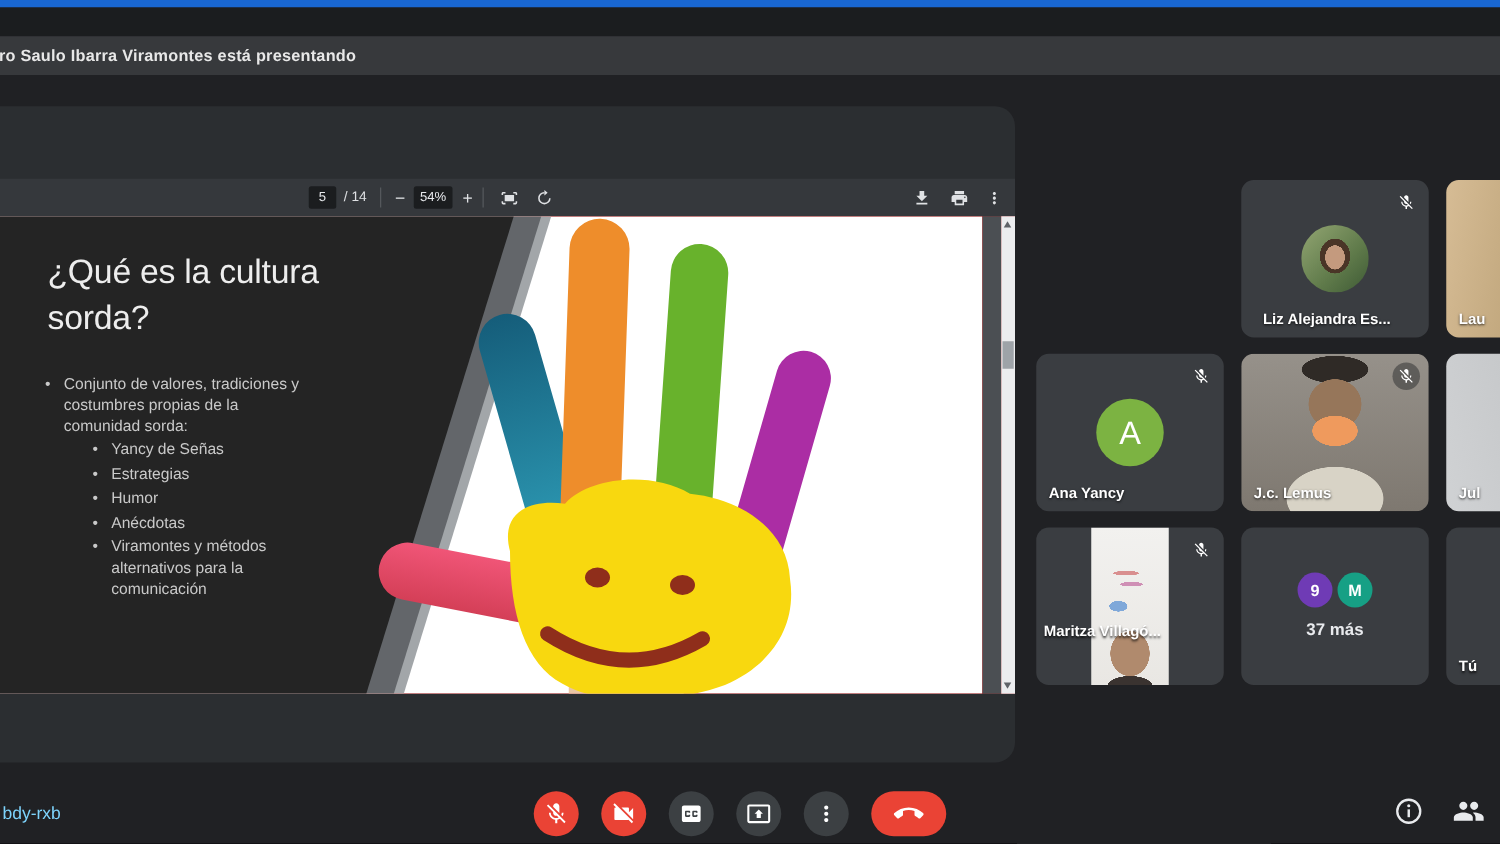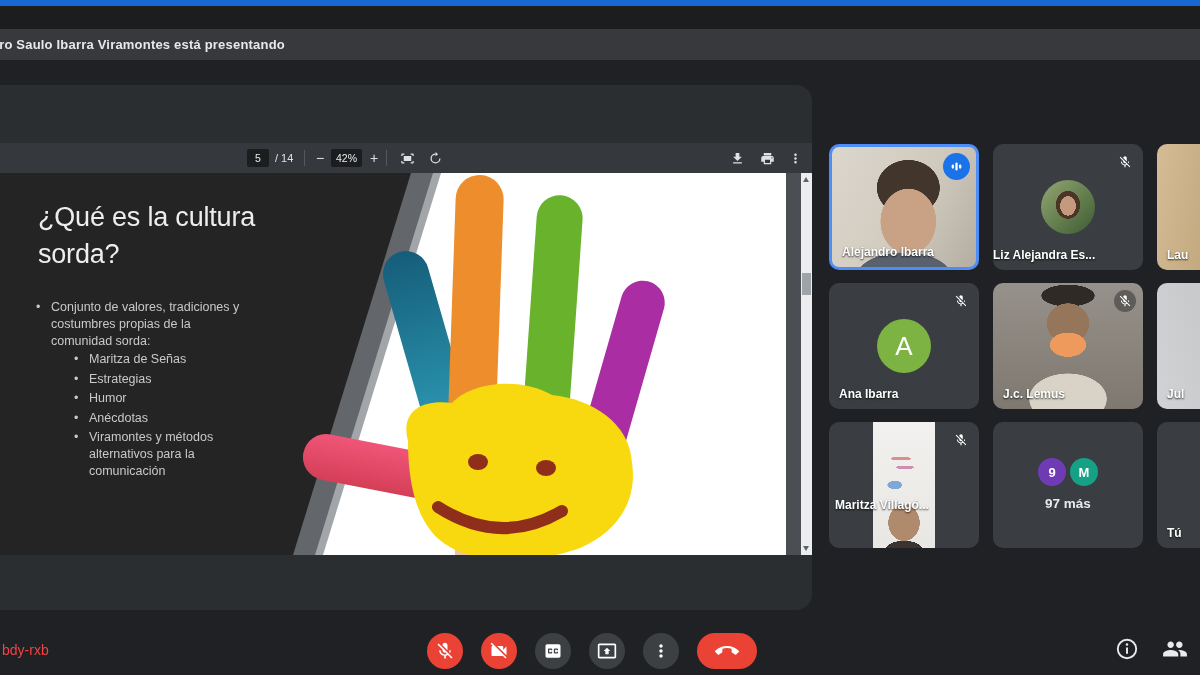--- a/index.html
+++ b/index.html
@@ -41,21 +41,21 @@
   .b-row{display:flex;color:#c9c9c9;font-size:12.5px;line-height:17px;}
   .b-dot{width:15px;flex:none;}
   #main-bullet{position:absolute;left:36px;top:126px;width:218px;}
   #sub-bullets{position:absolute;left:74px;top:178px;width:160px;margin:0;padding:0;list-style:none;}
   #sub-bullets li{margin-bottom:2.5px;}
 
   
   .tile{position:absolute;width:150px;height:126px;border-radius:10px;background:var(--tile-background,#3a3d41);overflow:hidden;box-sizing:border-box;}
   .tile .name{position:absolute;left:10px;bottom:8px;color:#fff;font-size:12px;font-weight:bold;
               text-shadow:0 1px 2px rgba(0,0,0,.8);white-space:nowrap;}
-  .name.center{left:0;right:13px;text-align:left;}
+  .name.center{left:0;right:13px;text-align:center;}
   .mic-badge{position:absolute;top:7px;right:7px;width:22px;height:22px;border-radius:50%;
              background:rgba(32,33,36,.45);display:flex;align-items:center;justify-content:center;color:#fff;}
   .mic-badge svg{width:14px;height:14px;}
   .spk-badge{position:absolute;top:6px;right:6px;width:27px;height:27px;border-radius:50%;
              background:var(--accent-blue,#1a73e8);display:flex;align-items:center;justify-content:center;color:#fff;}
   .spk-badge svg{width:17px;height:17px;}
   .circle-avatar{position:absolute;left:50%;transform:translateX(-50%);border-radius:50%;}
 
   #tile-alejandro{left:829px;top:144px;border:3px solid var(--speaker-border,#4e8cf7);
     background:
@@ -96,21 +96,21 @@
   .mini-avatars{position:absolute;top:36px;left:0;right:0;display:flex;justify-content:center;}
   .mini-avatar{width:28px;height:28px;border-radius:50%;color:#fff;font-size:13px;font-weight:bold;
                display:flex;align-items:center;justify-content:center;margin:0 2px;}
   .mini-purple{background:var(--avatar-purple,#6f3bb5);}
   .mini-teal{background:var(--avatar-teal,#16a085);}
   #tile-58mas .count{position:absolute;top:74px;left:0;right:0;text-align:center;color:#e8eaed;font-size:13.5px;font-weight:bold;}
   #tile-tu{left:1157px;top:422px;}
 
   
   #bottom-bar{left:0;top:628px;width:1200px;height:47px;}
-  #meeting-code{position:absolute;left:2px;top:14px;color:#ef4444;font-size:14px;}
+  #meeting-code{position:absolute;left:2px;top:14px;color:#7dd3fc;font-size:14px;}
   #controls{position:absolute;left:427px;top:5px;display:flex;gap:18px;align-items:center;}
   .btn{width:36px;height:36px;border-radius:50%;display:flex;align-items:center;justify-content:center;color:#fff;flex:none;}
   .btn svg{width:20px;height:20px;display:block;}
   .btn.red{background:var(--danger-red,#ea4335);}
   .btn.gray{background:#3c4043;}
   .btn.hangup{width:60px;border-radius:18px;background:var(--danger-red,#ea4335);}
   .btn.hangup svg{width:24px;height:24px;}
   #right-icons{position:absolute;right:12px;top:8px;display:flex;gap:22px;align-items:center;}
   .ric{position:relative;width:26px;height:26px;color:#e8eaed;}
   .ric svg{width:100%;height:100%;display:block;}
@@ -130,21 +130,21 @@
   <div id="share" class="abs">
 
     <div id="pdf-toolbar" class="abs">
       <div class="tb" style="left:265px;">
         <span class="numbox" style="width:22px;">5</span>
       </div>
       <div class="tb" style="left:293px;">/ 14</div>
       <div class="tb-sep" style="left:322px;"></div>
       <div class="tb" style="left:334px;font-size:14px;">−</div>
       <div class="tb" style="left:349px;">
-        <span class="numbox" style="width:31px;">42%</span>
+        <span class="numbox" style="width:31px;">54%</span>
       </div>
       <div class="tb" style="left:388px;font-size:14px;">+</div>
       <div class="tb-sep" style="left:404px;"></div>
       <div class="tbicon" style="left:418px;">
           <svg viewBox="0 0 24 24">
             <path fill="currentColor" d="M17 4h3c1.1 0 2 .9 2 2v2h-2V6h-3V4zM4 8V6h3V4H4c-1.1 0-2 .9-2 2v2h2zm16 8v2h-3v2h3c1.1 0 2-.9 2-2v-2h-2zM7 18H4v-2H2v2c0 1.1.9 2 2 2h3v-2zM18 8H6v8h12V8z"></path>
           </svg>
         </div>
       <div class="tbicon" style="left:446px;">
           <svg viewBox="0 0 24 24">
@@ -207,21 +207,21 @@
         <div id="slide-title">¿Qué es la cultura sorda?</div>
 
         <div id="main-bullet" class="b-row">
           <span class="b-dot">•</span>
           <span>Conjunto de valores, tradiciones y costumbres propias de la comunidad sorda:</span>
         </div>
 
         <ul id="sub-bullets">
           <li class="b-row">
               <span class="b-dot">•</span>
-              <span style="width:150px;">Maritza de Señas</span>
+              <span style="width:150px;">Yancy de Señas</span>
             </li>
           <li class="b-row">
               <span class="b-dot">•</span>
               <span style="width:150px;">Estrategias</span>
             </li>
           <li class="b-row">
               <span class="b-dot">•</span>
               <span style="width:150px;">Humor</span>
             </li>
           <li class="b-row">
@@ -237,30 +237,20 @@
 
       <div id="pdf-gray"></div>
       <div id="pdf-scrollbar">
         <div class="sb-arrow sb-up"></div>
         <div id="pdf-thumb"></div>
         <div class="sb-arrow sb-dn"></div>
       </div>
     </div>
   </div>
 
-  <div class="tile" id="tile-alejandro">
-    <div class="spk-badge">
-        <svg viewBox="0 0 24 24">
-          <rect x="5.2" y="9" width="3.2" height="6" rx="1.6" fill="currentColor"></rect>
-          <rect x="10.4" y="6.3" width="3.2" height="11.4" rx="1.6" fill="currentColor"></rect>
-          <rect x="15.6" y="9" width="3.2" height="6" rx="1.6" fill="currentColor"></rect>
-        </svg>
-      </div>
-    <div class="name">Alejandro Ibarra</div>
-  </div>
 
   <div class="tile" id="tile-liz">
     <div class="circle-avatar"></div>
     <div class="mic-badge" style="background:none;">
         <svg viewBox="0 0 24 24">
           <path fill="currentColor" d="M19 11h-1.7c0 .74-.16 1.43-.43 2.05l1.23 1.23c.56-.98.9-2.09.9-3.28zm-4.02.17c0-.06.02-.11.02-.17V5c0-1.66-1.34-3-3-3S9 3.34 9 5v.18l5.98 5.99zM4.27 3L3 4.27l6.01 6.01V11c0 1.66 1.33 3 2.99 3 .22 0 .44-.03.65-.08l1.66 1.66c-.71.33-1.5.52-2.31.52-2.76 0-5.3-2.1-5.3-5.1H5c0 3.41 2.72 6.23 6 6.72V21h2v-3.28c.91-.13 1.77-.45 2.54-.9L19.73 21 21 19.73 4.27 3z"></path>
         </svg>
       </div>
     <div class="name center">Liz Alejandra Es...</div>
   </div>
@@ -269,21 +259,21 @@
     <div class="name">Lau</div>
   </div>
 
   <div class="tile" id="tile-ana">
     <div class="circle-avatar">A</div>
     <div class="mic-badge" style="background:none;">
         <svg viewBox="0 0 24 24">
           <path fill="currentColor" d="M19 11h-1.7c0 .74-.16 1.43-.43 2.05l1.23 1.23c.56-.98.9-2.09.9-3.28zm-4.02.17c0-.06.02-.11.02-.17V5c0-1.66-1.34-3-3-3S9 3.34 9 5v.18l5.98 5.99zM4.27 3L3 4.27l6.01 6.01V11c0 1.66 1.33 3 2.99 3 .22 0 .44-.03.65-.08l1.66 1.66c-.71.33-1.5.52-2.31.52-2.76 0-5.3-2.1-5.3-5.1H5c0 3.41 2.72 6.23 6 6.72V21h2v-3.28c.91-.13 1.77-.45 2.54-.9L19.73 21 21 19.73 4.27 3z"></path>
         </svg>
       </div>
-    <div class="name">Ana Ibarra</div>
+    <div class="name">Ana Yancy</div>
   </div>
 
   <div class="tile" id="tile-lemus">
     <div class="mic-badge">
         <svg viewBox="0 0 24 24">
           <path fill="currentColor" d="M19 11h-1.7c0 .74-.16 1.43-.43 2.05l1.23 1.23c.56-.98.9-2.09.9-3.28zm-4.02.17c0-.06.02-.11.02-.17V5c0-1.66-1.34-3-3-3S9 3.34 9 5v.18l5.98 5.99zM4.27 3L3 4.27l6.01 6.01V11c0 1.66 1.33 3 2.99 3 .22 0 .44-.03.65-.08l1.66 1.66c-.71.33-1.5.52-2.31.52-2.76 0-5.3-2.1-5.3-5.1H5c0 3.41 2.72 6.23 6 6.72V21h2v-3.28c.91-.13 1.77-.45 2.54-.9L19.73 21 21 19.73 4.27 3z"></path>
         </svg>
       </div>
     <div class="name">J.c. Lemus</div>
   </div>
@@ -300,21 +290,21 @@
         </svg>
       </div>
     <div class="name" style="left:6px;bottom:36px;">Maritza Villagó...</div>
   </div>
 
   <div class="tile" id="tile-58mas">
     <div class="mini-avatars">
       <div class="mini-avatar mini-purple">9</div>
       <div class="mini-avatar mini-teal">M</div>
     </div>
-    <div class="count">97 más</div>
+    <div class="count">37 más</div>
   </div>
 
   <div class="tile" id="tile-tu">
     <div class="name">Tú</div>
   </div>
 
   <div id="bottom-bar" class="abs">
     <div id="meeting-code">bdy-rxb</div>
 
     <div id="controls">

